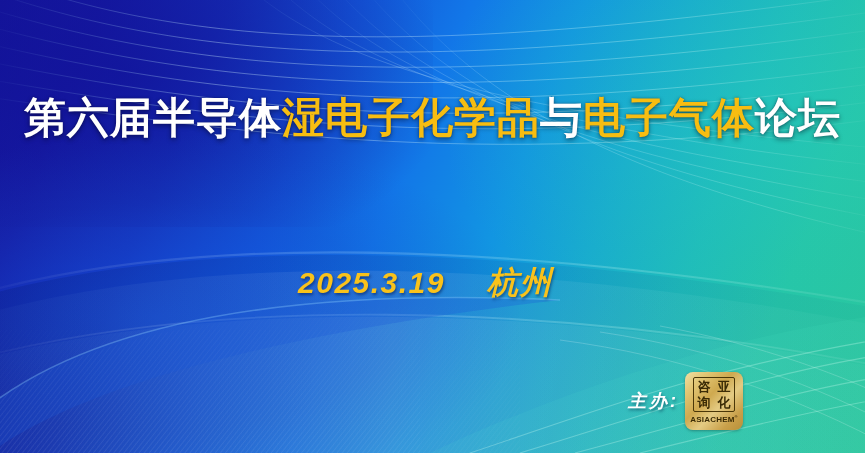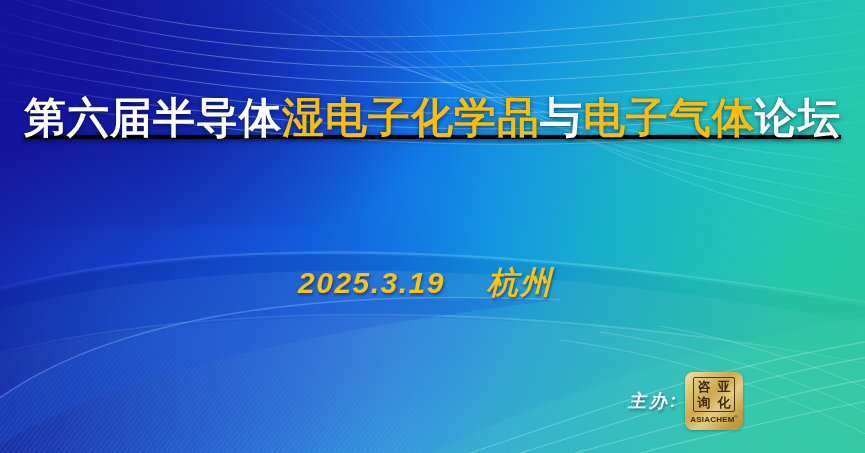--- a/index.html
+++ b/index.html
@@ -62,21 +62,20 @@
     width: 865px;
     text-align: center;
     font-size: 42px;
     font-weight: 700;
     letter-spacing: 1px;
     line-height: 1.12;
     white-space: nowrap;
     text-shadow:
       0 2px 5px rgba(0,0,20,0.45),
       0 0 2px rgba(0,0,40,0.35);
-    text-decoration: underline;
   }
   .headline .w { color: #ffffff; }
   .headline .y { color: #f7bd11; }
   
   .meta-row {
     position: absolute;
     left: 0;
     top: 262px;
     width: 851px;
     text-align: center;

